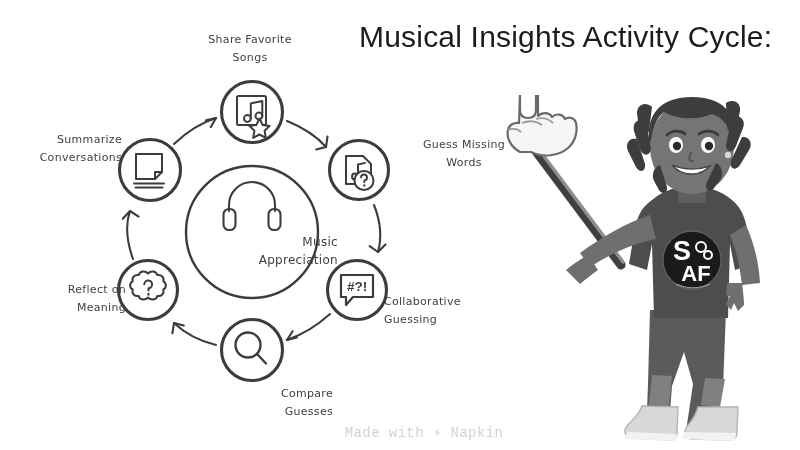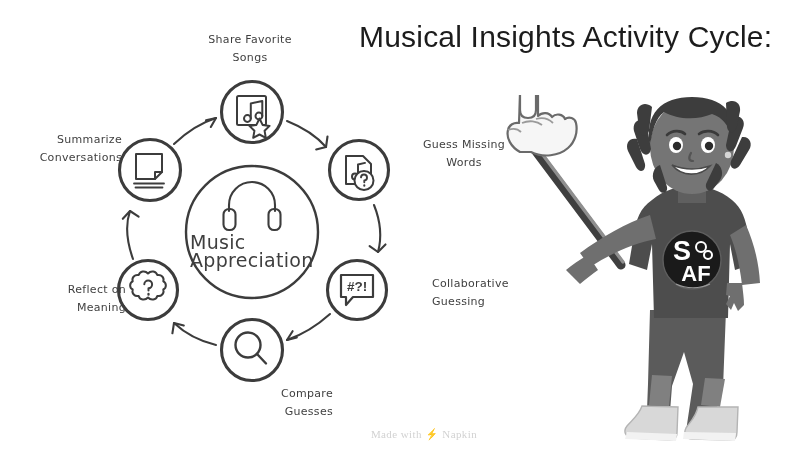--- a/index.html
+++ b/index.html
@@ -23,43 +23,43 @@
   .cycle svg{position:absolute;left:0;top:0;}
 
   .node-label{
     position:absolute;
     font-family:"DejaVu Sans", sans-serif;
     font-size:11px;line-height:18px;color:#3f3f3f;
     letter-spacing:.3px;white-space:pre-line;
   }
   .lbl-share{left:150px;top:31px;width:200px;text-align:center;}
   .lbl-guess{left:389px;top:136px;width:150px;text-align:center;}
-  .lbl-collab{left:384px;top:275px;width:150px;text-align:left;margin-left:48px;}
+  .lbl-collab{left:384px;top:293px;width:150px;text-align:left;}
   .lbl-compare{left:168px;top:385px;width:165px;text-align:right;}
   .lbl-reflect{left:-2px;top:281px;width:128px;text-align:right;}
   .lbl-summarize{left:-6px;top:131px;width:128px;text-align:right;}
 
   .center-label{
     position:absolute;left:190px;top:233px;width:148px;
-    text-align:left;
+    text-align:right;
     font-family:"DejaVu Sans", sans-serif;
-    font-size:19px;line-height:18px;color:#3f3f3f;
+    font-size:12px;line-height:18px;color:#3f3f3f;
     letter-spacing:.3px;white-space:pre-line;
   }
 
   
   .character{position:absolute;left:500px;top:95px;width:300px;height:355px;}
   .character svg{position:absolute;left:0;top:0;}
 
   
   .watermark{
     position:absolute;left:0;right:0;bottom:9px;
     text-align:center;
-    font-family:Liberation Serif, serif;
-    font-size:11px;color:#d2d2d2;letter-spacing:.4px;margin-left:48px;
+    font-family:Liberation Mono, monospace;
+    font-size:14px;color:#d2d2d2;letter-spacing:.4px;margin-left:48px;
   }
   .watermark .bolt{display:inline-block;transform:scaleX(.85);color:#cfcfcf;}
 </style>
 </head>
 <body>
 
 <div class="stage">
 
   <div class="title">Musical Insights Activity Cycle:</div>
 

